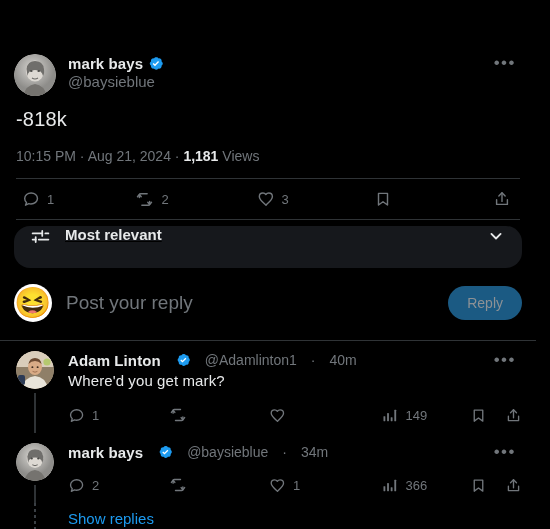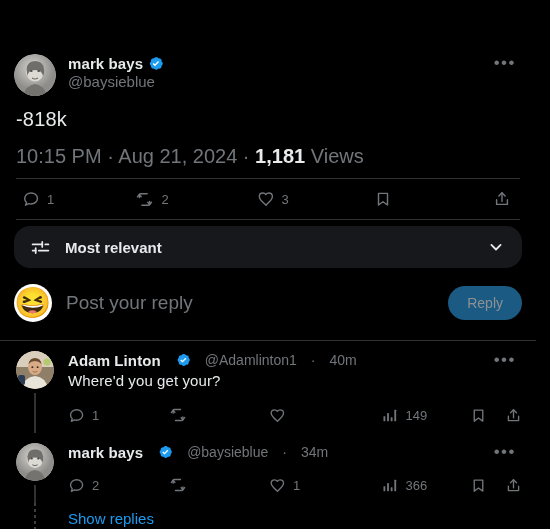--- a/index.html
+++ b/index.html
@@ -27,21 +27,21 @@
   .more-dots {
     color: #71767b; font-size: 17px; line-height: 10px;
     padding: 4px 6px; letter-spacing: 1.5px; cursor: pointer;
   }
 
   .post-text {
     color: #e7e9ea; font-size: 20px; line-height: 26px;
     padding: 10px 16px 2px 16px; letter-spacing: .2px;
   }
   .post-meta {
-    color: #71767b; font-size: 20px; line-height: 20px;
+    color: #71767b; font-size: 14px; line-height: 20px;
     padding: 12px 0 12px 16px;
   }
   .post-meta b { color: #e7e9ea; font-weight: bold; }
 
   .divider { height: 1px; background: #2f3336; margin: 0 16px; }
 
   
   .actions-main {
     display: flex; align-items: center;
     padding: 10px 18px 10px 22px; height: 40px;
@@ -50,21 +50,21 @@
   .act .cnt { font-size: 13px; color: #71767b; }
   .a1 { width: 119px; }
   .a2 { width: 127px; }
   .a3 { width: 123px; }
   .a4 { width: 125px; }
 
   
   .sortbar-wrap { padding: 6px 14px 0 14px; }
   .sortbar {
     height: 42px; background: #16181c; border-radius: 16px;
-    display: flex; align-items: center; padding: 0 16px; cursor: pointer;
+    display: flex; align-items: flex-start; padding: 0 16px; cursor: pointer; text-decoration: underline;
   }
   .sort-label { color: #e7e9ea; font-size: 15px; font-weight: bold; margin-left: 14px; }
 
   
   .composer { display: flex; align-items: center; padding: 16px 14px 18px 14px; }
   .avatar-emoji {
     width: 38px; height: 38px; border-radius: 50%; flex: 0 0 38px;
     background: #fff; display: flex; align-items: center; justify-content: center;
     font-size: 30px; line-height: 1; overflow: hidden;
   }
@@ -293,21 +293,21 @@
             <path fill="#fff" d="M10.3 14.6l-3-2.9 1.3-1.3 1.7 1.6 4-4.1 1.3 1.3z"></path>
           </svg>
         </span>
         <span class="reply-meta">@Adamlinton1</span>
         <span class="reply-meta">·</span>
         <span class="reply-meta">40m</span>
         <span class="grow"></span>
         <span class="more-dots">•••</span>
       </div>
 
-      <div class="reply-text">Where'd you get your?</div>
+      <div class="reply-text">Where'd you get mark?</div>
 
       <div class="actions-reply">
         <div class="act r1">
           <span class="icon">
             <svg width="17" height="17" viewBox="0 0 24 24" fill="none" stroke="#71767b" stroke-width="1.9">
               <path d="M20.6 11.3c0 4.1-3.9 7.4-8.6 7.4-1 0-2-.2-2.9-.5l-4.4 2 1.3-3.5c-1.5-1.3-2.4-3.1-2.4-5.4 0-4.1 3.9-7.4 8.6-7.4s8.4 3.3 8.4 7.4z" stroke-linejoin="round"></path>
             </svg>
           </span>
           <span class="cnt">1</span>
         </div>

